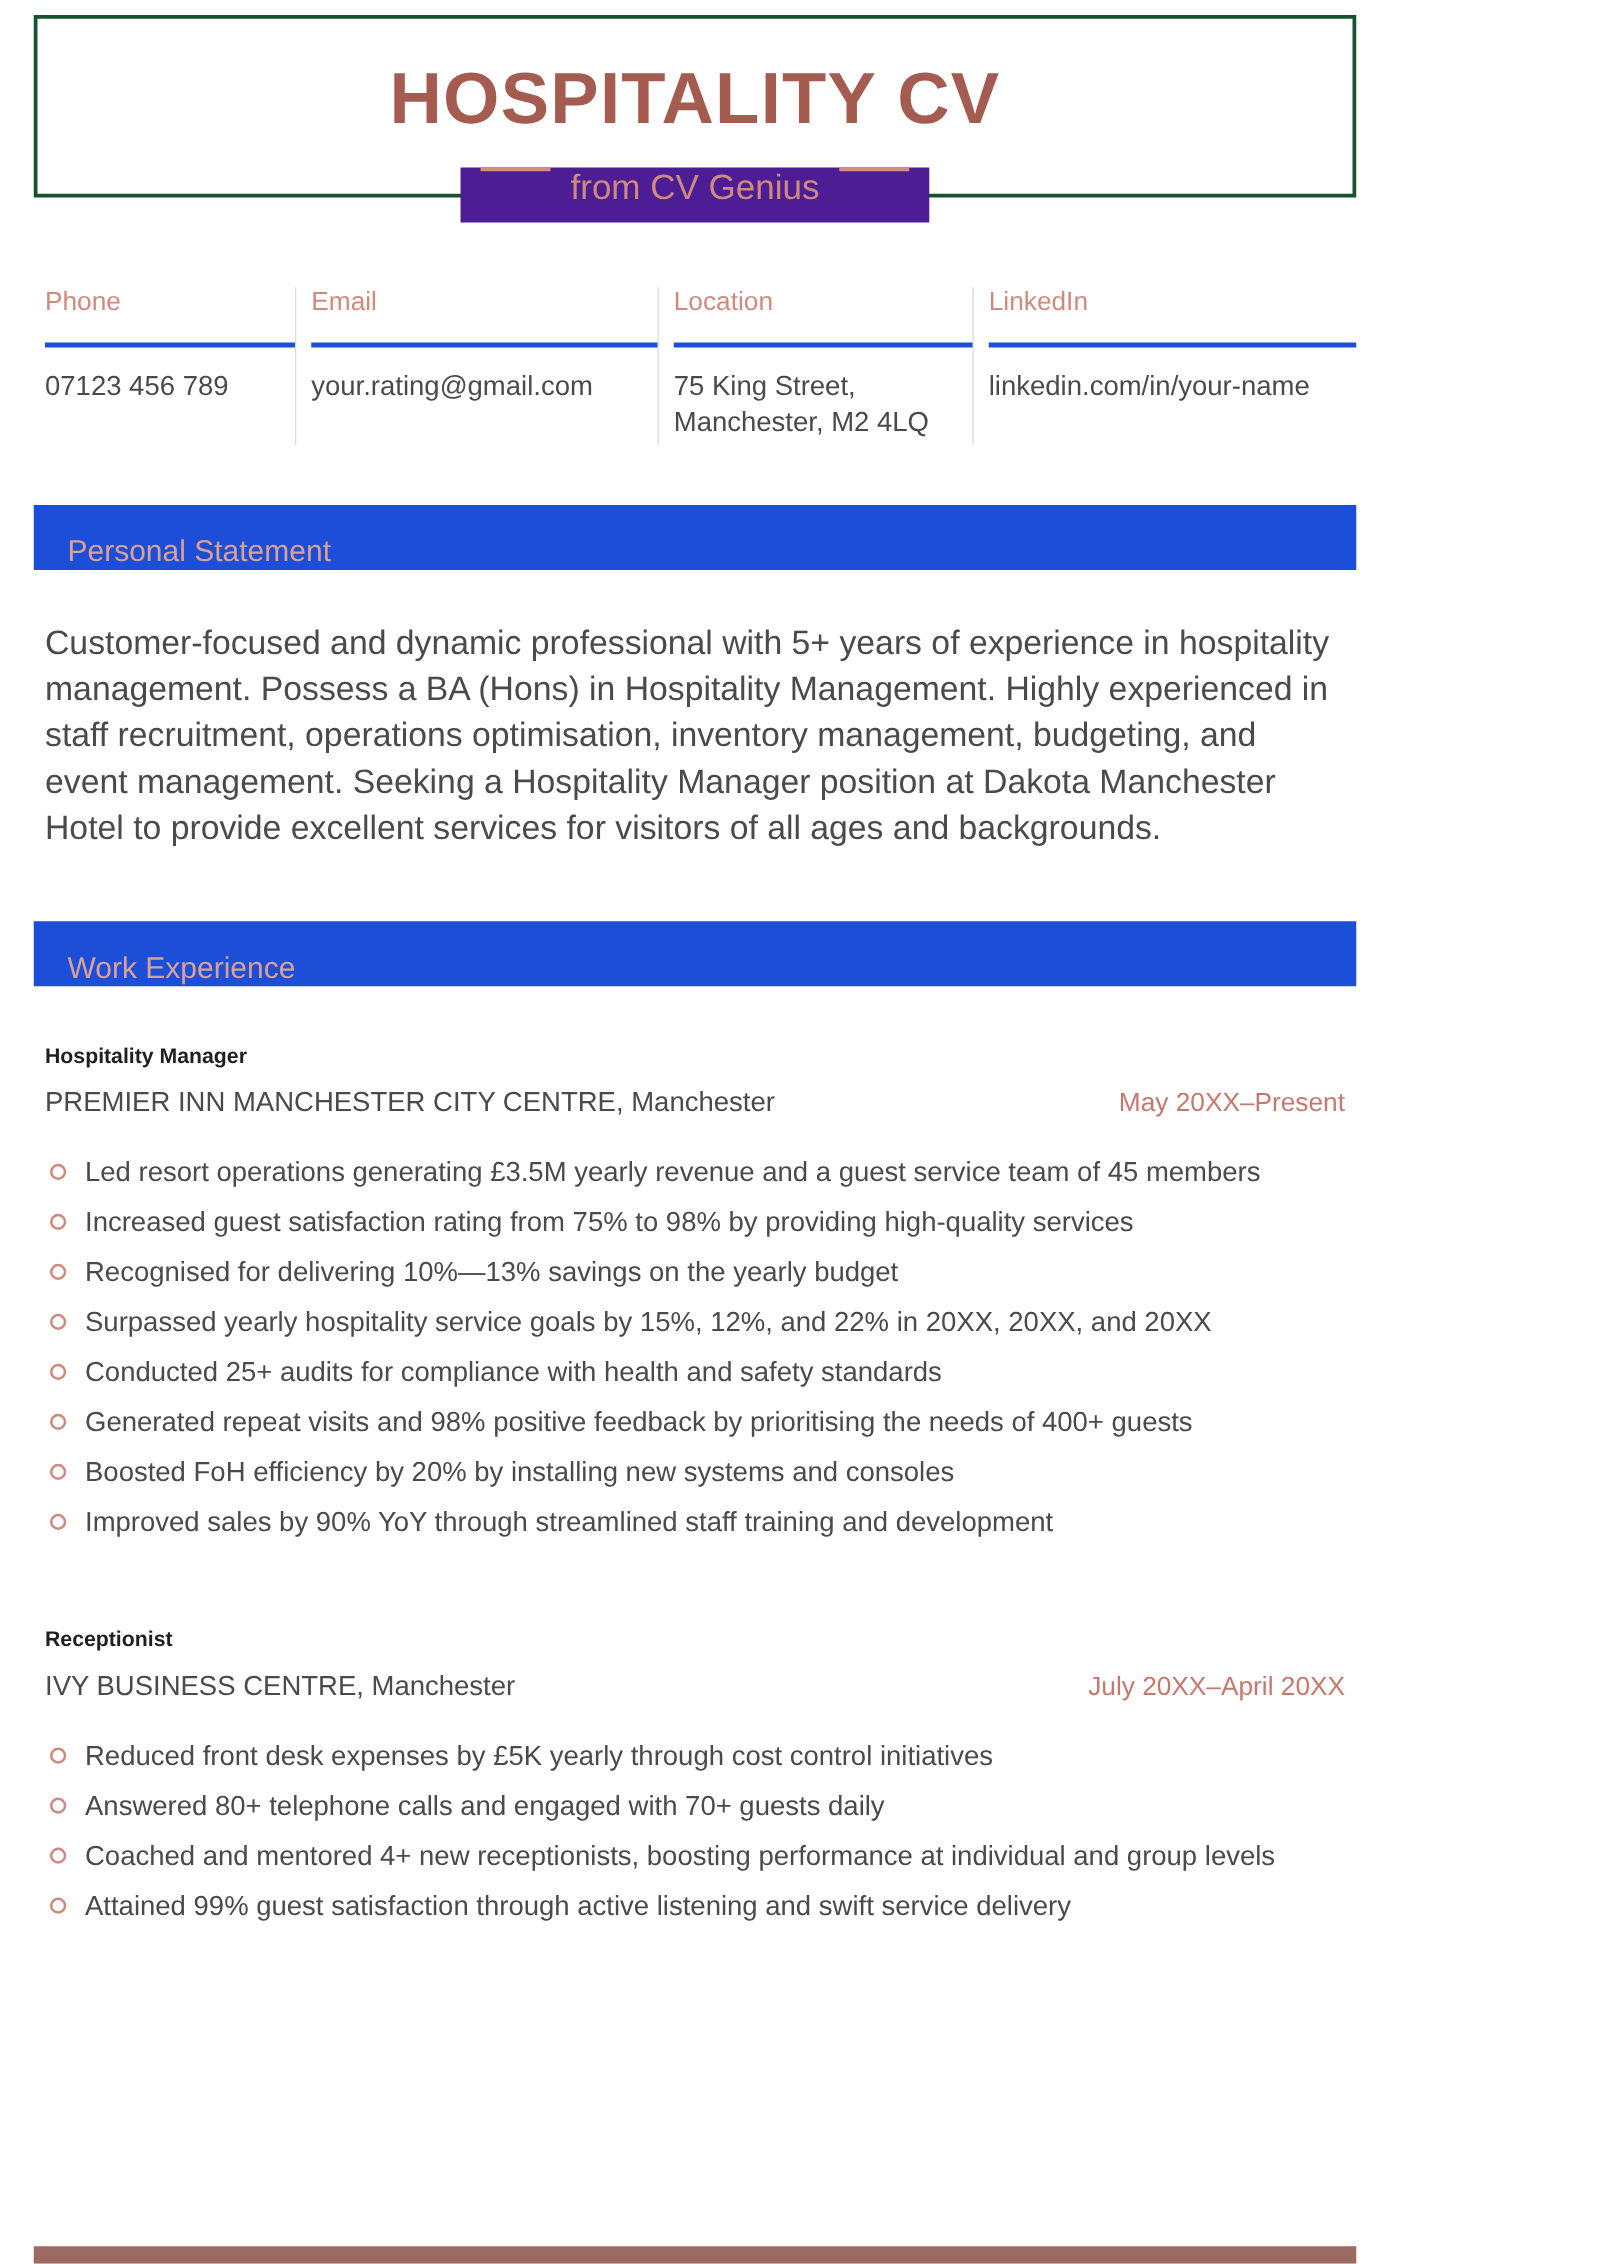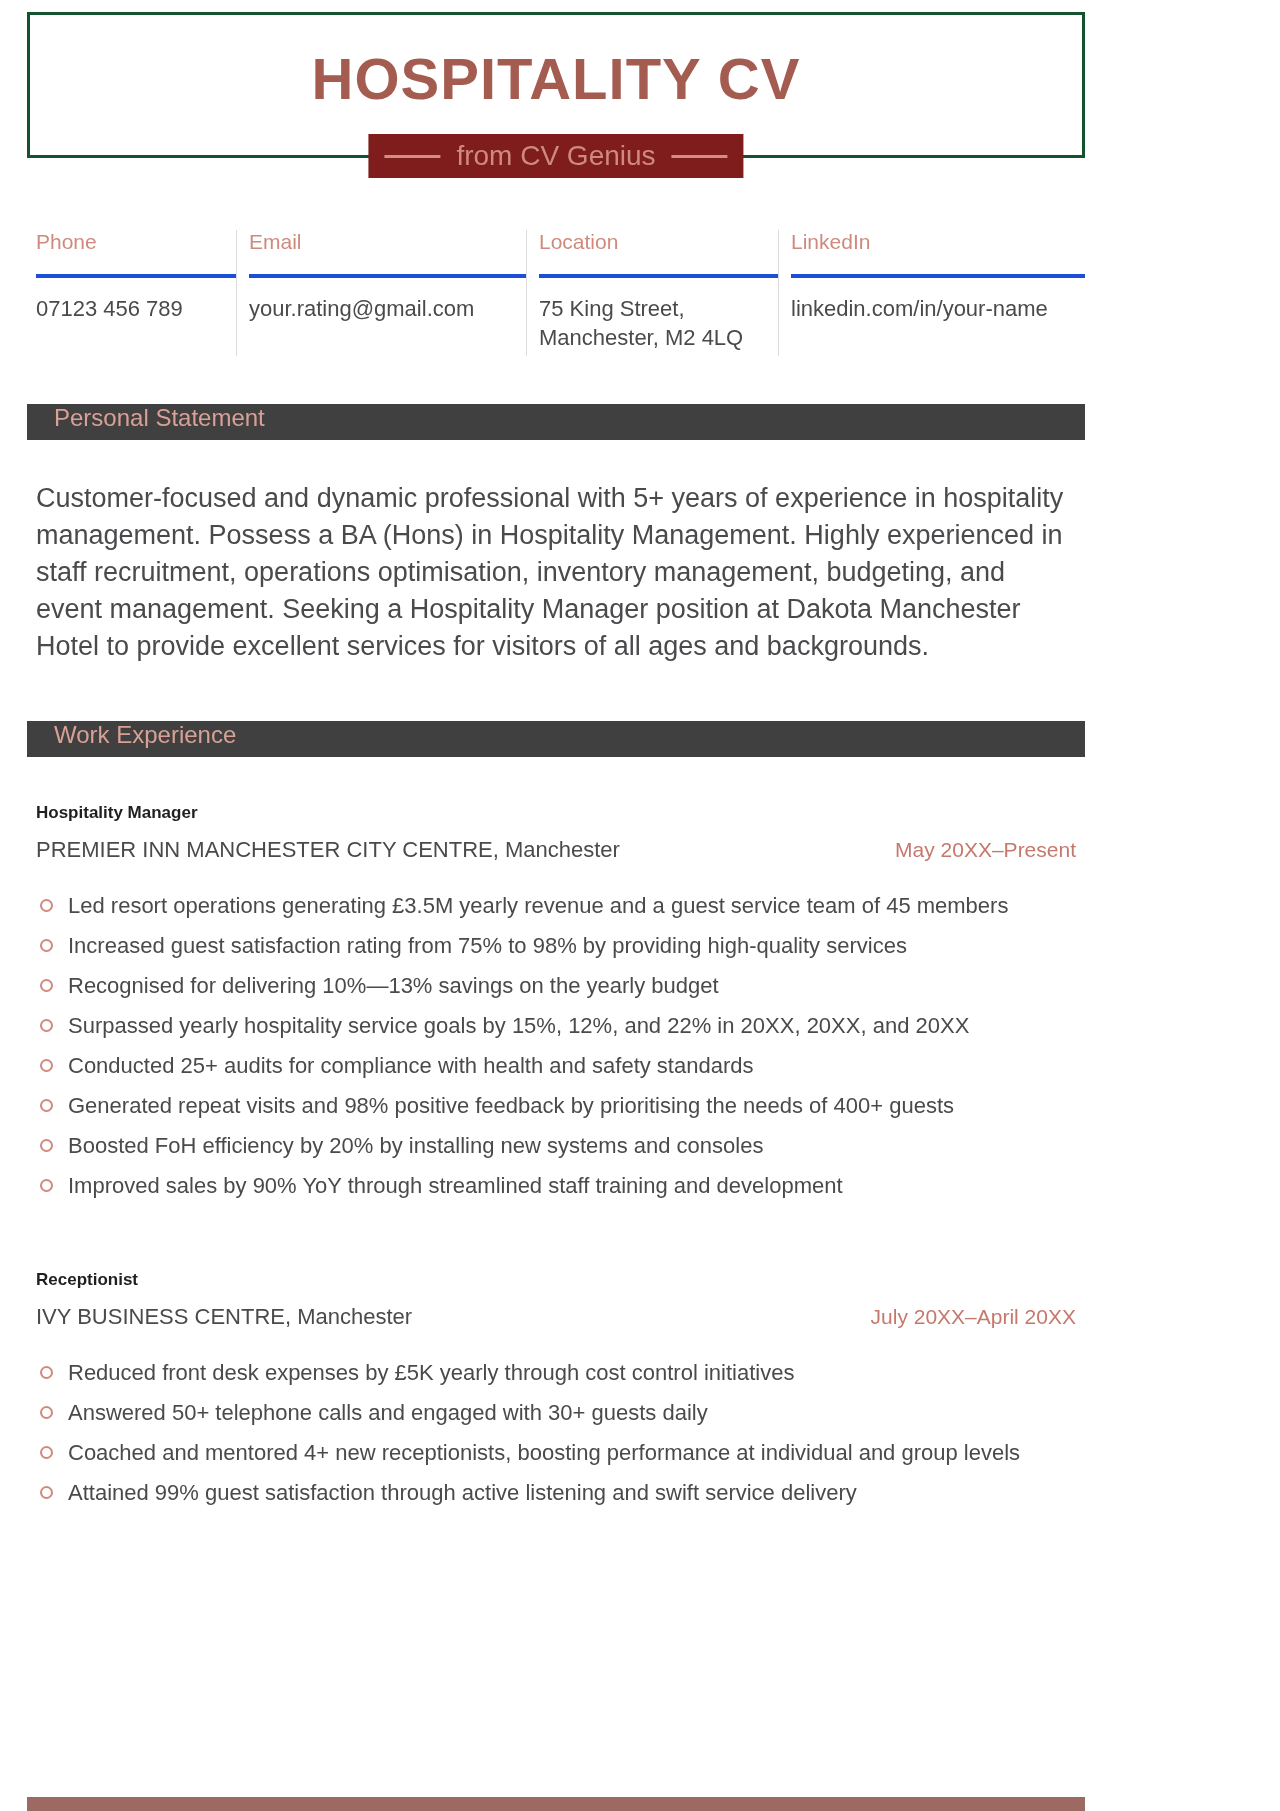--- a/index.html
+++ b/index.html
@@ -37,25 +37,24 @@
     font-size: 58px;
     font-weight: 700;
     letter-spacing: 1px;
     color: #a55c50;
   }
   .subtitle {
     position: absolute;
     left: 50%;
     bottom: -23px;
     transform: translateX(-50%);
-    background: #7f1d1d;
+    background: #4c1d95;
     padding: 0 16px;
     height: 44px;
     display: flex;
-    align-items: center;
     gap: 16px;
     white-space: nowrap;
   }
   .sub-line {
     display: inline-block;
     width: 56px;
     height: 3px;
     background: #d48d80;
   }
   .sub-text {
@@ -88,24 +87,24 @@
     color: #4a4a4d;
     padding-top: 16px;
     padding-right: 14px;
     line-height: 29px;
     min-height: 62px;
   }
 
   
   .section-bar {
     margin-top: 48px;
-    height: 36px;
-    background: #404040;
-    display: flex;
-    align-items: flex-start;
+    height: 52px;
+    background: #1d4ed8;
+    display: flex;
+    align-items: flex-end;
   }
   .section-bar span {
     padding-left: 27px;
     font-size: 24px;
     color: #d9a096;
   }
   .section-bar.work { margin-top: 56px; }
 
   
   .statement {
@@ -264,21 +263,21 @@
         <span class="company">IVY BUSINESS CENTRE, Manchester</span>
         <span class="dates">July 20XX–April 20XX</span>
       </div>
       <ul class="bullets">
         <li>
             <span class="marker"></span>
             <span class="bullet-text">Reduced front desk expenses by £5K yearly through cost control initiatives</span>
           </li>
         <li>
             <span class="marker"></span>
-            <span class="bullet-text">Answered 50+ telephone calls and engaged with 30+ guests daily</span>
+            <span class="bullet-text">Answered 80+ telephone calls and engaged with 70+ guests daily</span>
           </li>
         <li>
             <span class="marker"></span>
             <span class="bullet-text">Coached and mentored 4+ new receptionists, boosting performance at individual and group levels</span>
           </li>
         <li>
             <span class="marker"></span>
             <span class="bullet-text">Attained 99% guest satisfaction through active listening and swift service delivery</span>
           </li>
       </ul>

